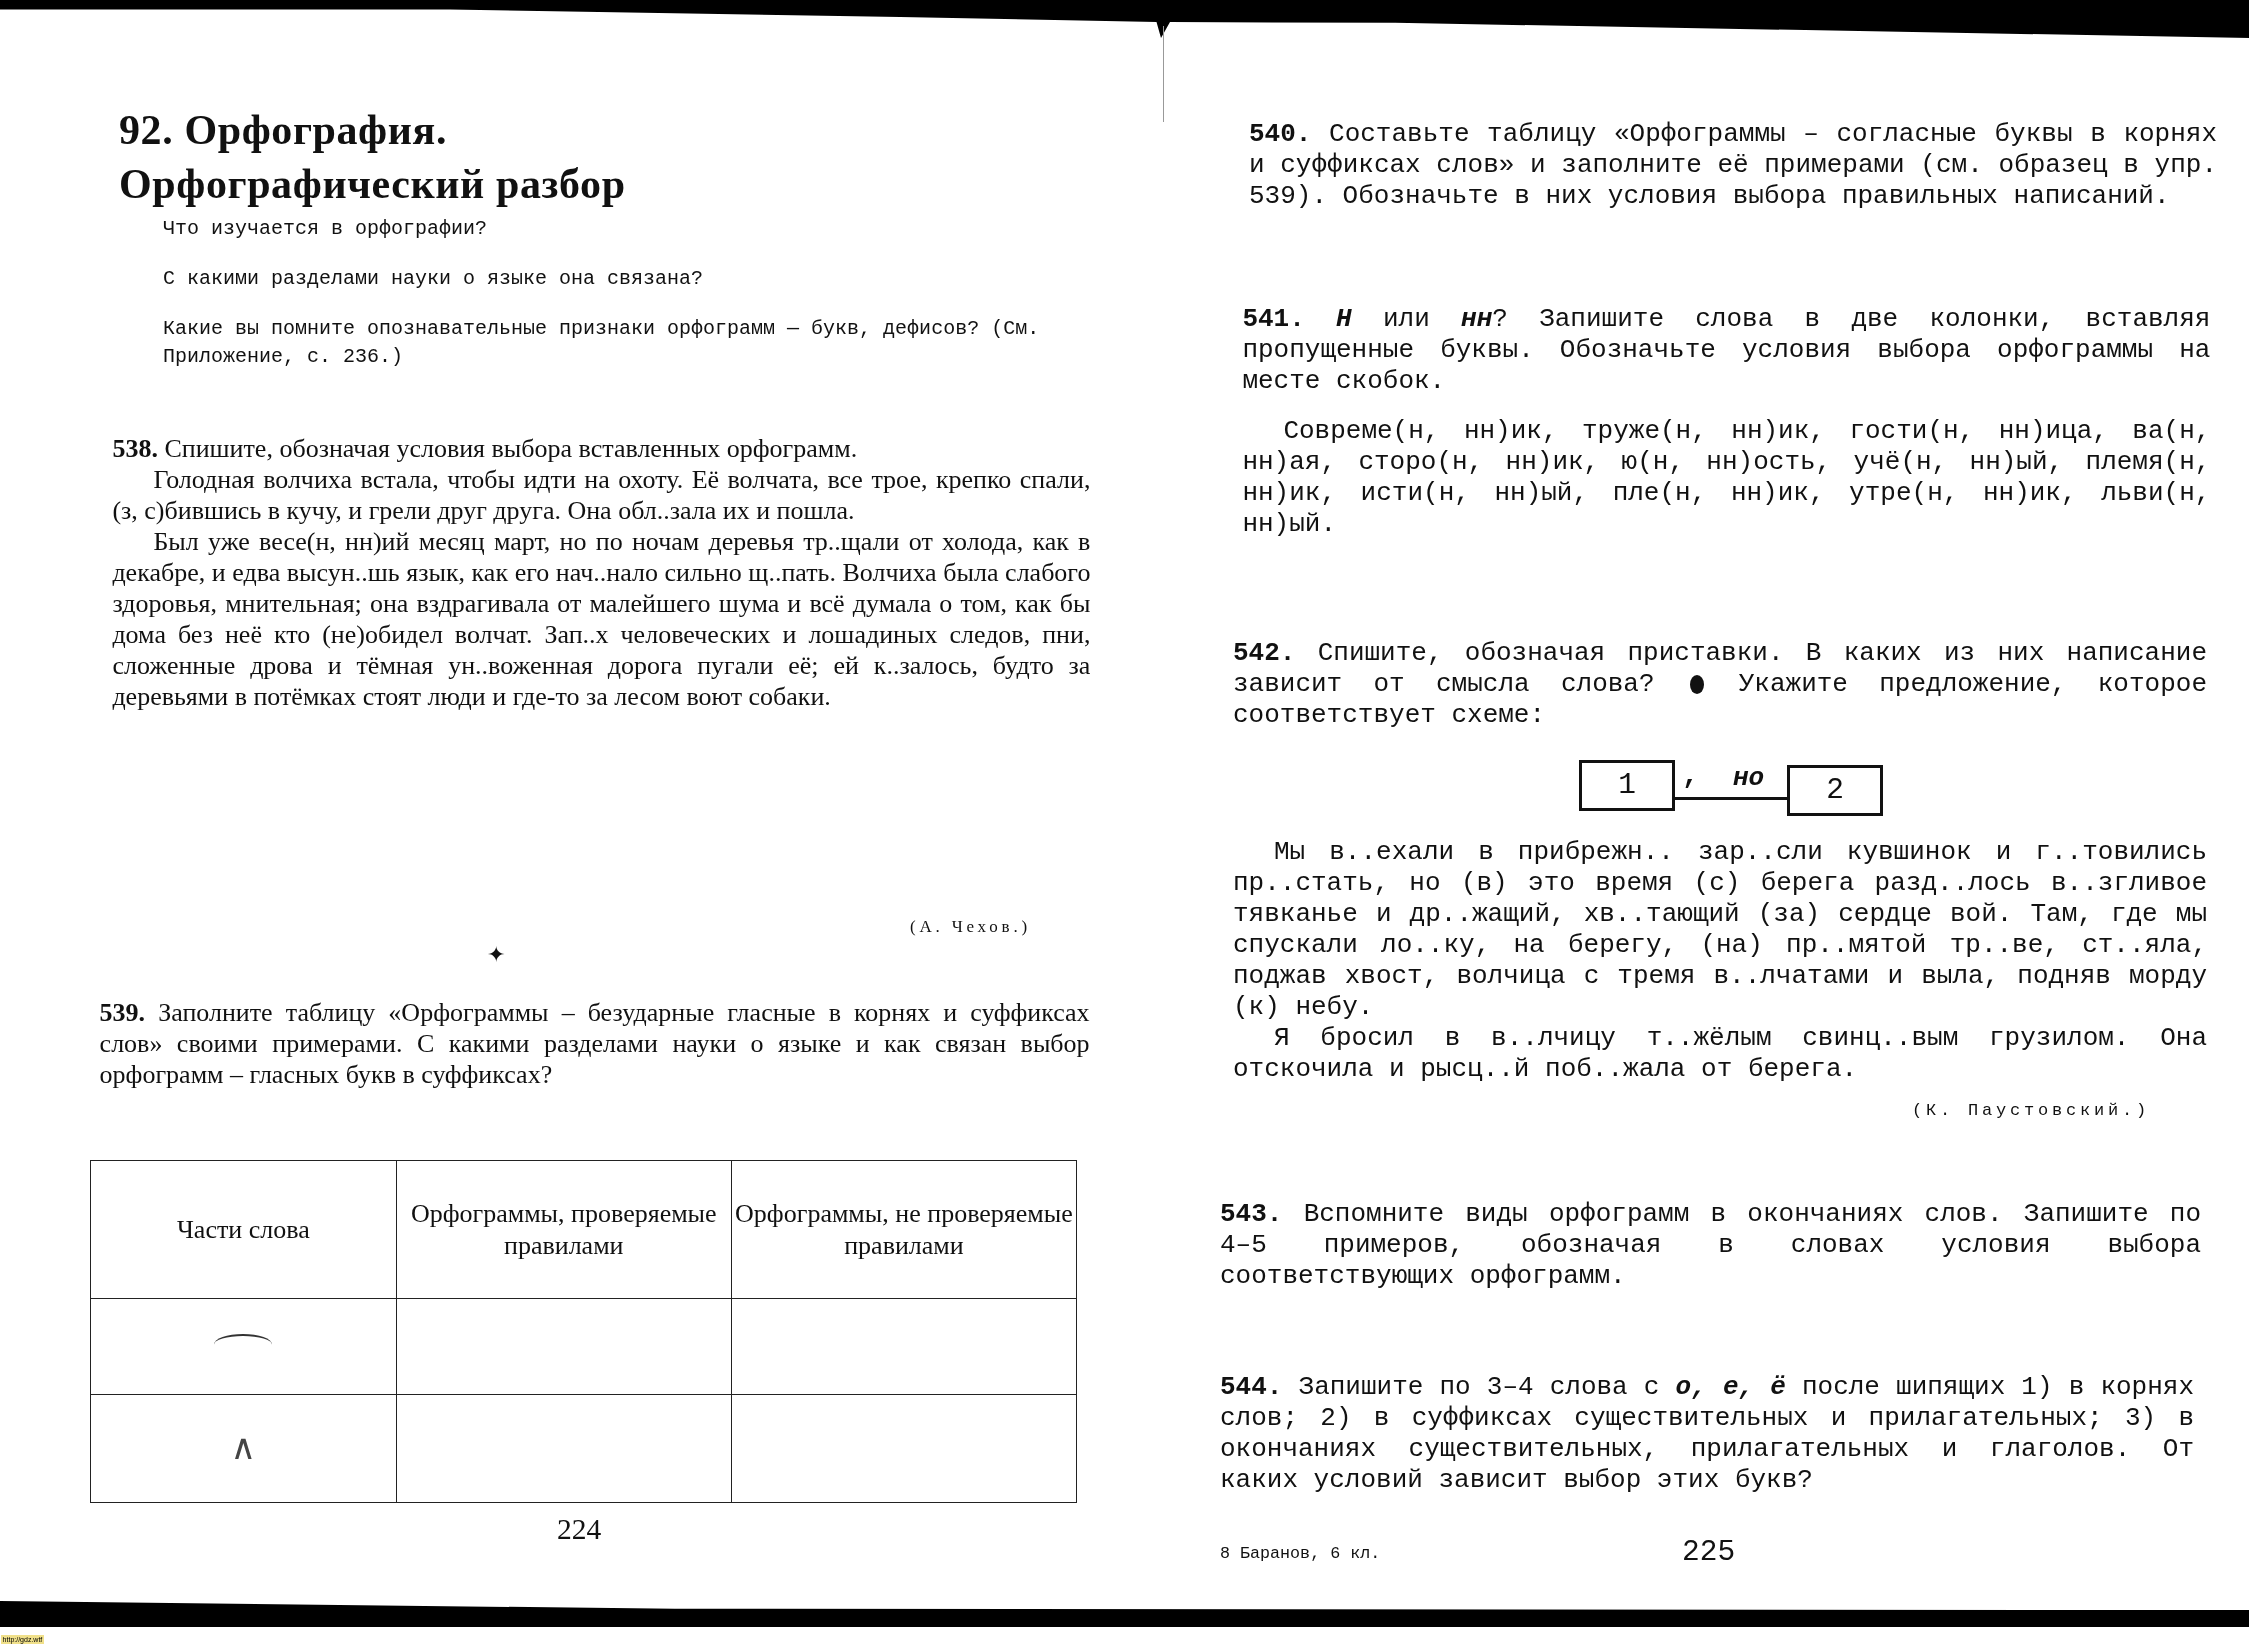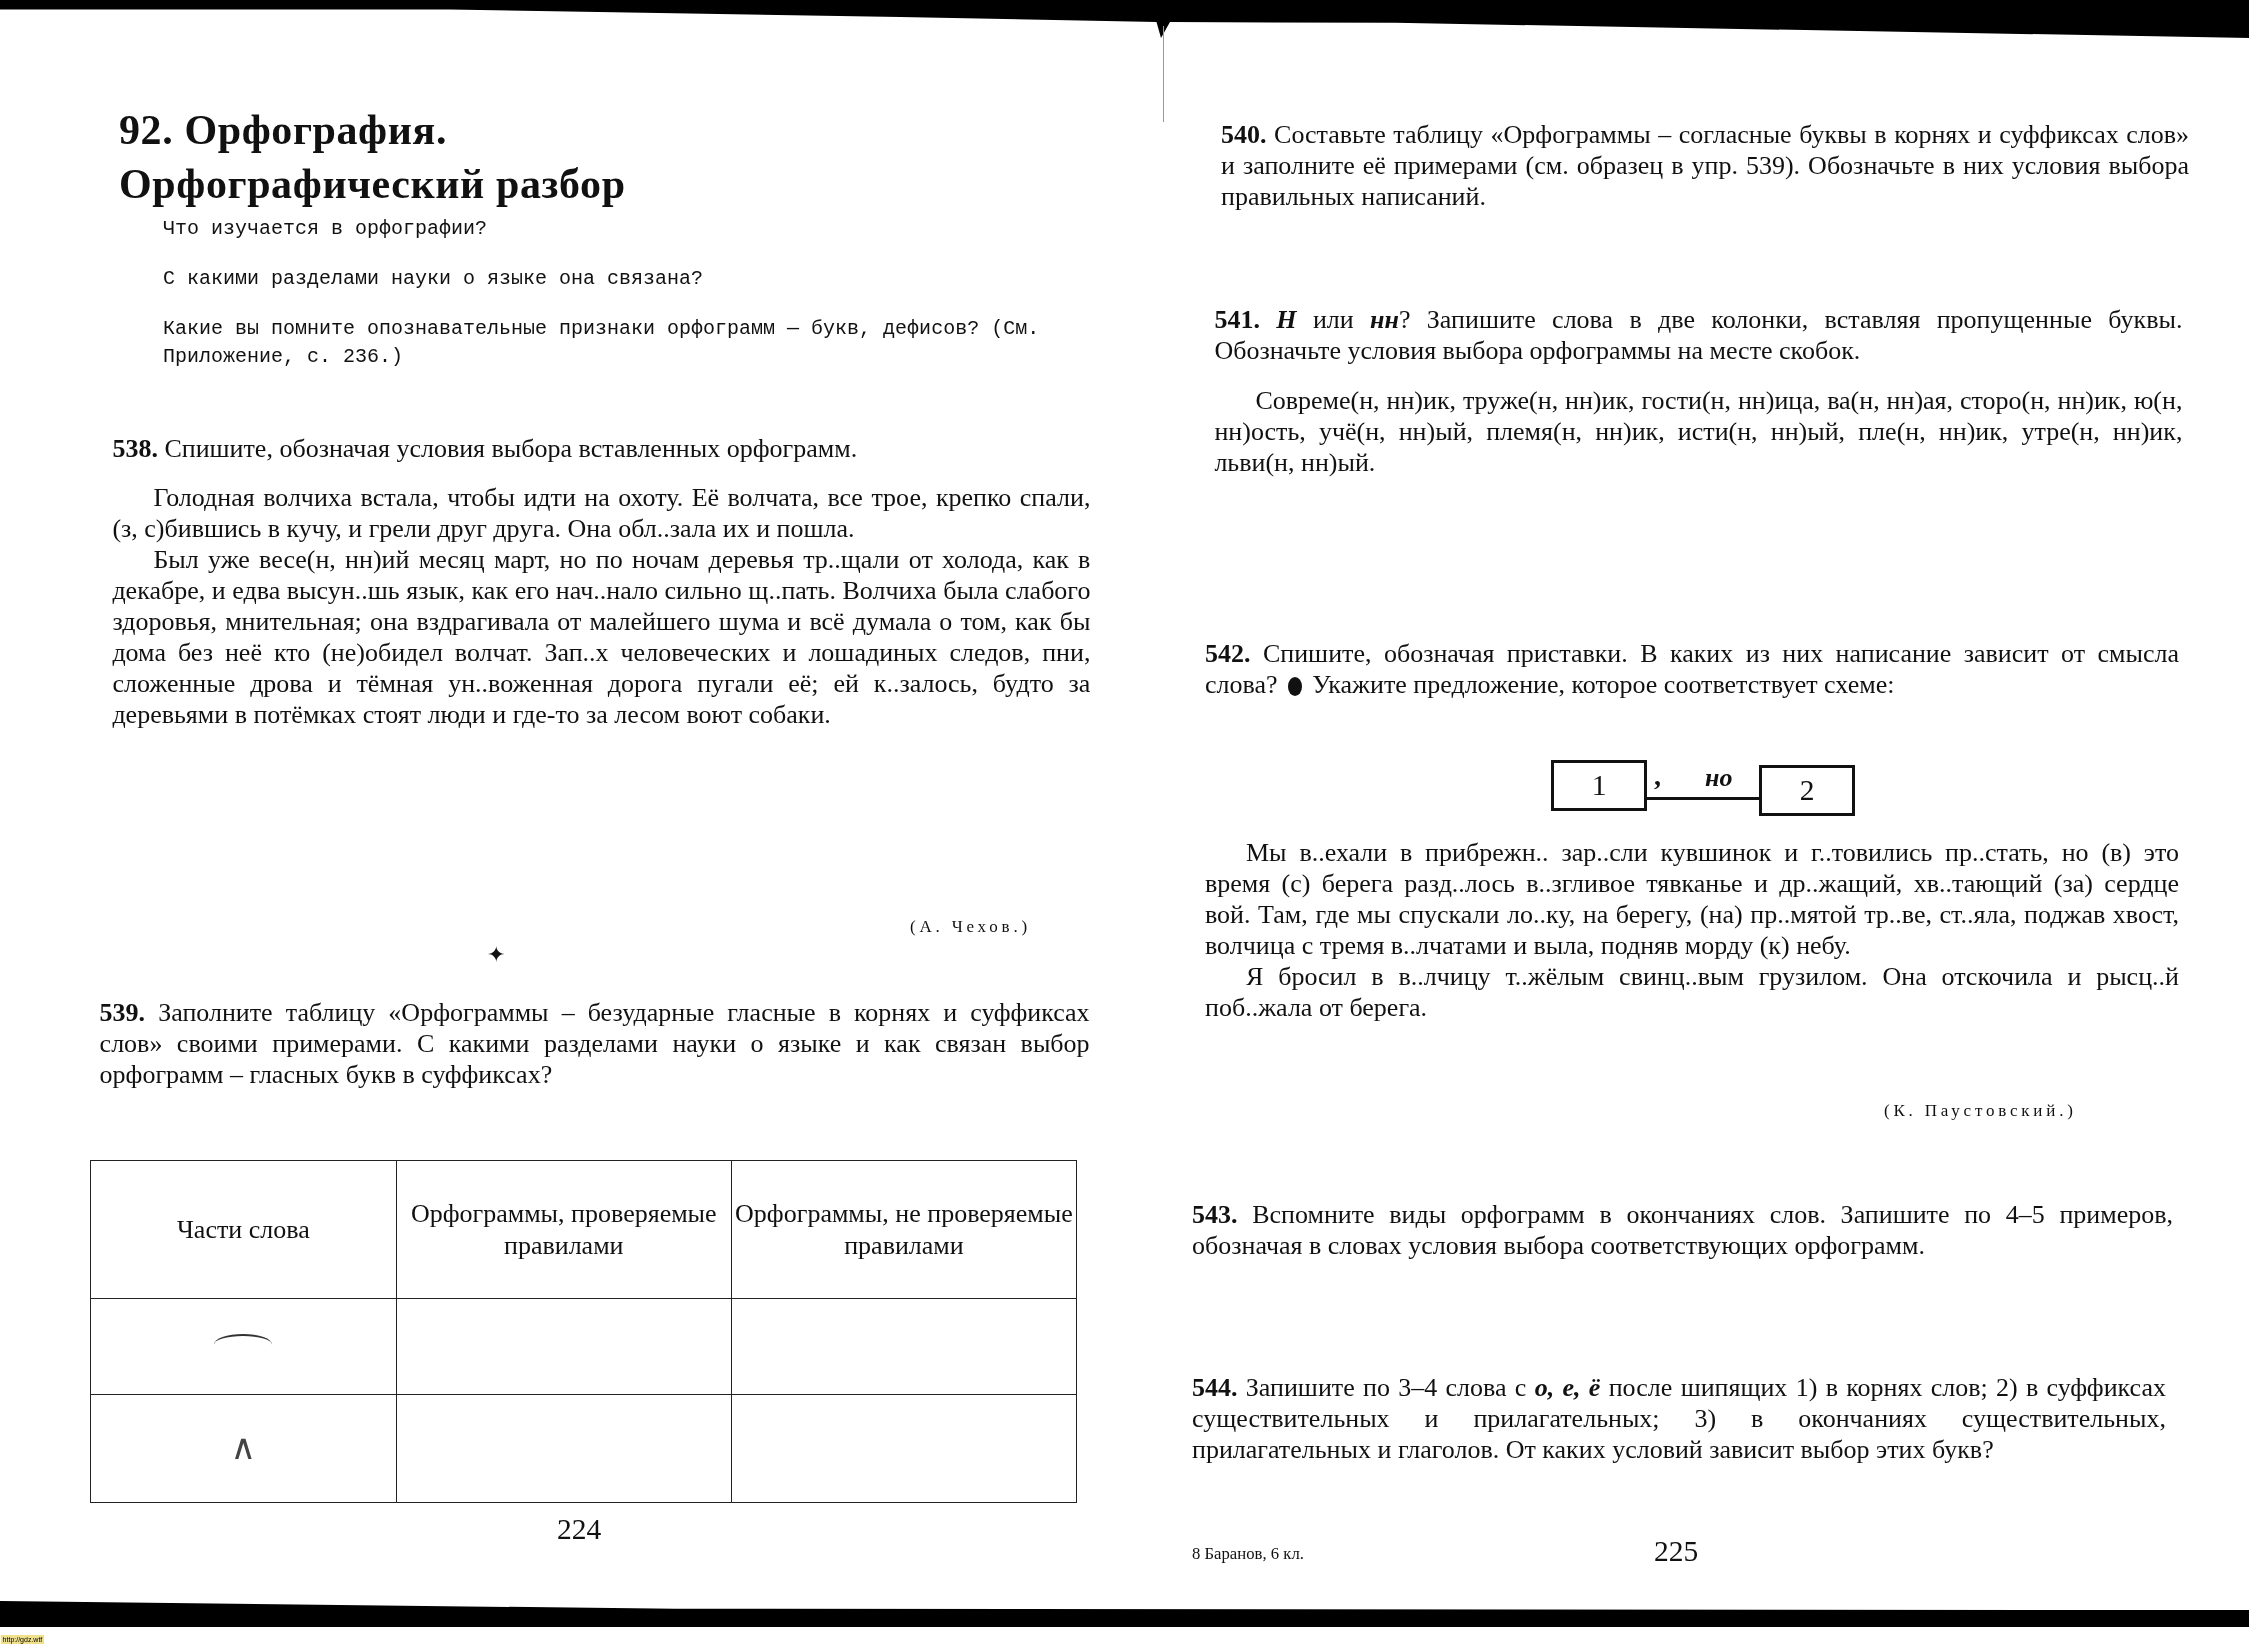--- a/index.html
+++ b/index.html
@@ -16,21 +16,21 @@
   .scan-border-bottom {
     position: absolute; left: 0; top: 1601px; width: 2250px; height: 26px; background: #000;
     clip-path: polygon(0 0, 30% 30%, 100% 35%, 100% 100%, 0 100%);
   }
   .watermark {
     position: absolute; left: 1.3px; top: 1635px; height: 9px; padding: 0 1.3px;
     background: #f0e08a; font-family: "Liberation Sans", sans-serif; font-size: 7px; line-height: 9px; color: #000;
   }
   .page { position: absolute; top: 0; height: 1603px; }
   .page-left { left: 90px; width: 1013px; }
-  .page-right { left: 1192px; width: 1000px; }
+  .page-right { left: 1220px; width: 1000px; font-family: Liberation Mono, monospace; }
 
   .section-title {
     position: absolute; left: 29px; top: 103px; margin: 0;
     font-family: "Liberation Serif", serif; font-weight: bold; font-size: 42px; line-height: 54px; letter-spacing: 0.6px;
   }
   .questions { position: absolute; left: 73px; top: 215px; width: 955px;
     font-family: Liberation Mono, monospace; font-size: 20px; line-height: 28px; }
   .questions p { margin: 0 0 22px 0; }
 
   .ex { position: absolute; font-size: 26px; line-height: 31px; text-align: justify; }
@@ -77,21 +77,21 @@
 
   <div class="questions">
     <p>Что изучается в орфографии?</p>
     <p>С какими разделами науки о языке она связана?</p>
     <p>Какие вы помните опознавательные признаки орфограмм — букв, дефисов? (См. Приложение, с. 236.)</p>
   </div>
 
   <div class="ex" style="left:22.4px; top:433px; width:978px;">
     <p><span class="num">538.</span>
        <span>Спишите, обозначая условия выбора вставленных орфограмм.</span></p>
-    <p class="indent" style="margin-top:18px;">Голодная волчиха встала, чтобы идти на охоту. Её волчата, все трое, крепко спали, (з, с)бившись в кучу, и грели друг друга. Она обл..зала их и пошла.</p>
+    <p class="indent" style="">Голодная волчиха встала, чтобы идти на охоту. Её волчата, все трое, крепко спали, (з, с)бившись в кучу, и грели друг друга. Она обл..зала их и пошла.</p>
     <p class="indent">Был уже весе(н, нн)ий месяц март, но по ночам деревья тр..щали от холода, как в декабре, и едва высун..шь язык, как его нач..нало сильно щ..пать. Волчиха была слабого здоровья, мнительная; она вздрагивала от малейшего шума и всё думала о том, как бы дома без неё кто (не)обидел волчат. Зап..х человеческих и лошадиных следов, пни, сложенные дрова и тёмная ун..воженная дорога пугали её; ей к..залось, будто за деревьями в потёмках стоят люди и где-то за лесом воют собаки.</p>
   </div>
   <div class="attribution" style="left:820px; top:917px;">(А. Чехов.)</div>
 
   <div class="ornament">✦</div>
 
   <div class="ex" style="left:9.6px; top:997px; width:990px;">
     <p><span class="num">539.</span>
        <span>Заполните таблицу «Орфограммы – безударные гласные в корнях и суффиксах слов» своими примерами. С какими разделами науки о языке и как связан выбор орфограмм – гласных букв в суффиксах?</span></p>
   </div>

